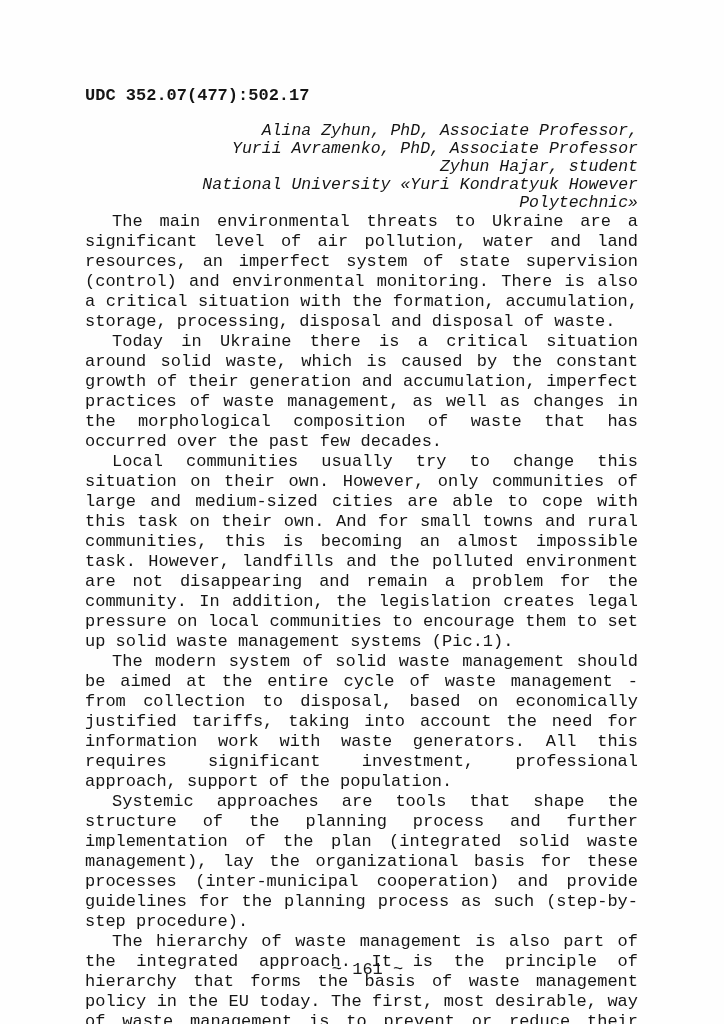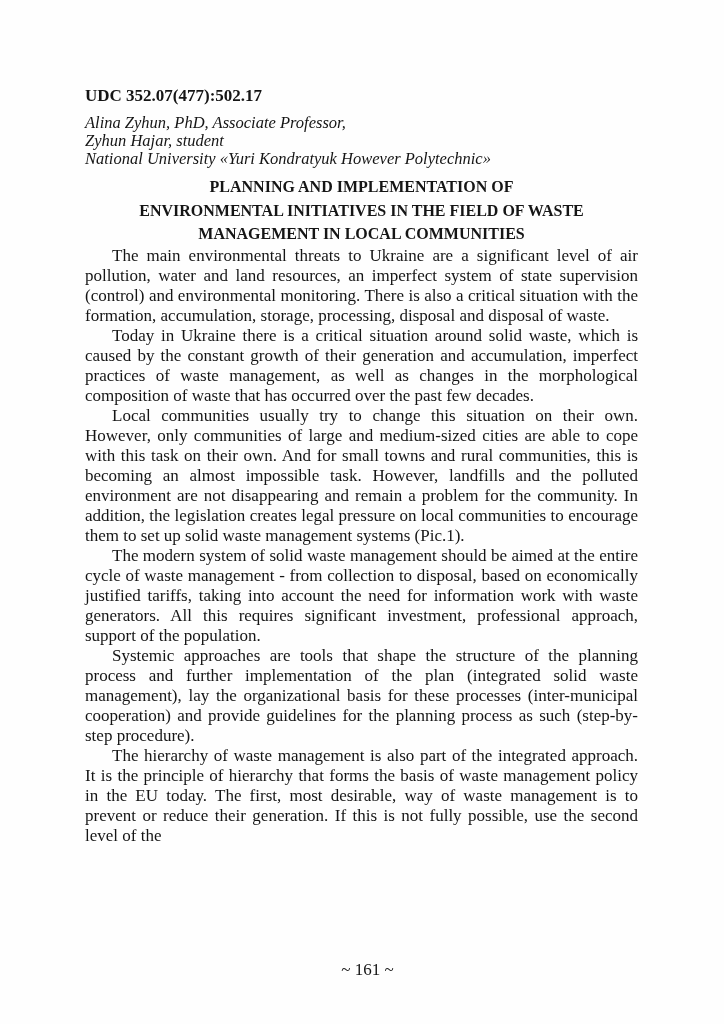--- a/index.html
+++ b/index.html
@@ -6,38 +6,38 @@
     margin: 0;
     padding: 0;
     background: #ffffff;
   }
   .page {
     position: relative;
     width: 724px;
     height: 1024px;
     background: #fefefe;
     color: #151515;
-    font-family: Liberation Serif, serif;
+    font-family: Liberation Mono, monospace;
     overflow: hidden;
   }
   .content {
     position: absolute;
     left: 85px;
     top: 0;
     width: 553px;
   }
   .udc {
     margin-top: 86px;
     font-size: 17px;
     font-weight: 700;
     line-height: 20px;
   }
   .authors {
-    margin-top: 8px;
-    text-align: left;
+    margin-top: 16px;
+    text-align: right;
     font-style: italic;
     font-size: 16.5px;
     line-height: 18px;
   }
   .title {
     margin-top: 7px;
     text-align: center;
     font-weight: 700;
     font-size: 19px;
     line-height: 23.5px;
@@ -65,29 +65,25 @@
 </head>
 <body>
 
 <div class="page">
   <div class="content">
 
     <div class="udc">UDC 352.07(477):502.17</div>
 
     <div class="authors">
       <div>Alina Zyhun, PhD, Associate Professor,</div>
+      <div>Yurii Avramenko, PhD, Associate Professor</div>
       <div>Zyhun Hajar, student</div>
       <div>National University «Yuri Kondratyuk However Polytechnic»</div>
     </div>
 
-    <h1 class="title" style="font-size:inherit; margin-bottom:0;">
-      <div>PLANNING AND IMPLEMENTATION OF</div>
-      <div>ENVIRONMENTAL INITIATIVES IN THE FIELD OF WASTE</div>
-      <div>MANAGEMENT IN LOCAL COMMUNITIES</div>
-    </h1>
 
     <div class="body-text">
       <p class="para">The main environmental threats to Ukraine are a significant level of air pollution, water and land resources, an imperfect system of state supervision (control) and environmental monitoring. There is also a critical situation with the formation, accumulation, storage, processing, disposal and disposal of waste.</p>
       <p class="para">Today in Ukraine there is a critical situation around solid waste, which is caused by the constant growth of their generation and accumulation, imperfect practices of waste management, as well as changes in the morphological composition of waste that has occurred over the past few decades.</p>
       <p class="para">Local communities usually try to change this situation on their own. However, only communities of large and medium-sized cities are able to cope with this task on their own. And for small towns and rural communities, this is becoming an almost impossible task. However, landfills and the polluted environment are not disappearing and remain a problem for the community. In addition, the legislation creates legal pressure on local communities to encourage them to set up solid waste management systems (Pic.1).</p>
       <p class="para">The modern system of solid waste management should be aimed at the entire cycle of waste management - from collection to disposal, based on economically justified tariffs, taking into account the need for information work with waste generators. All this requires significant investment, professional approach, support of the population.</p>
       <p class="para">Systemic approaches are tools that shape the structure of the planning process and further implementation of the plan (integrated solid waste management), lay the organizational basis for these processes (inter-municipal cooperation) and provide guidelines for the planning process as such (step-by-step procedure).</p>
       <p class="para">The hierarchy of waste management is also part of the integrated approach. It is the principle of hierarchy that forms the basis of waste management policy in the EU today. The first, most desirable, way of waste management is to prevent or reduce their generation. If this is not fully possible, use the second level of the</p>
     </div>
 

